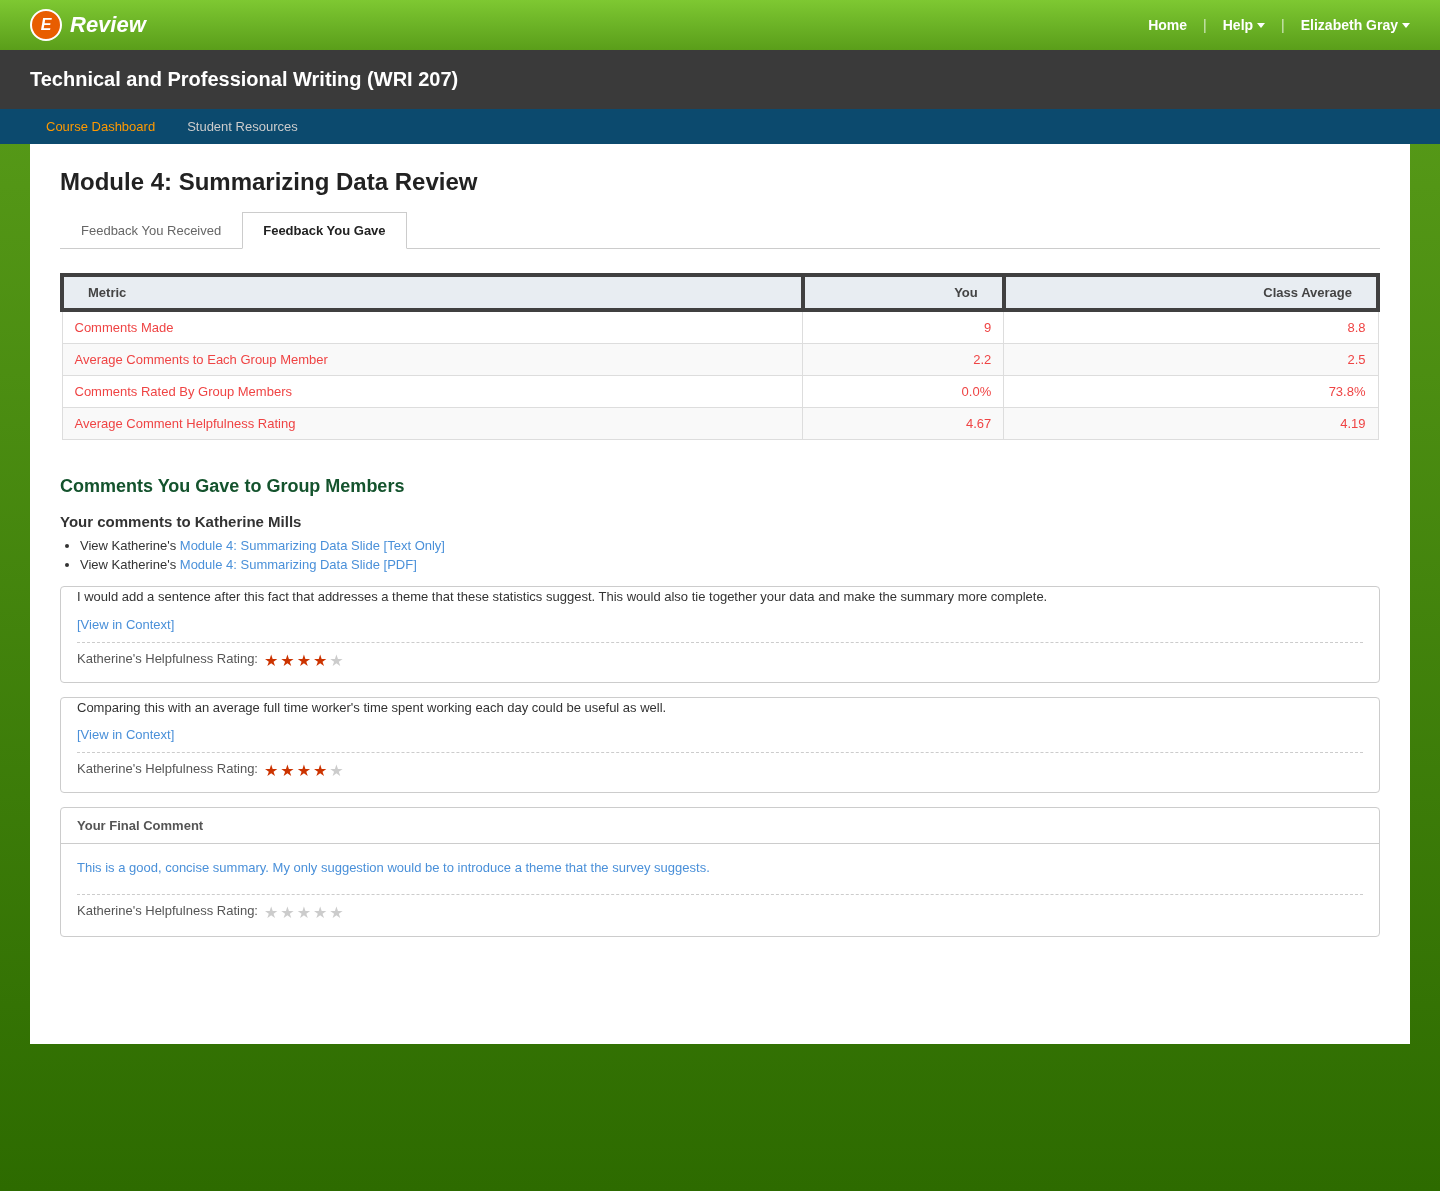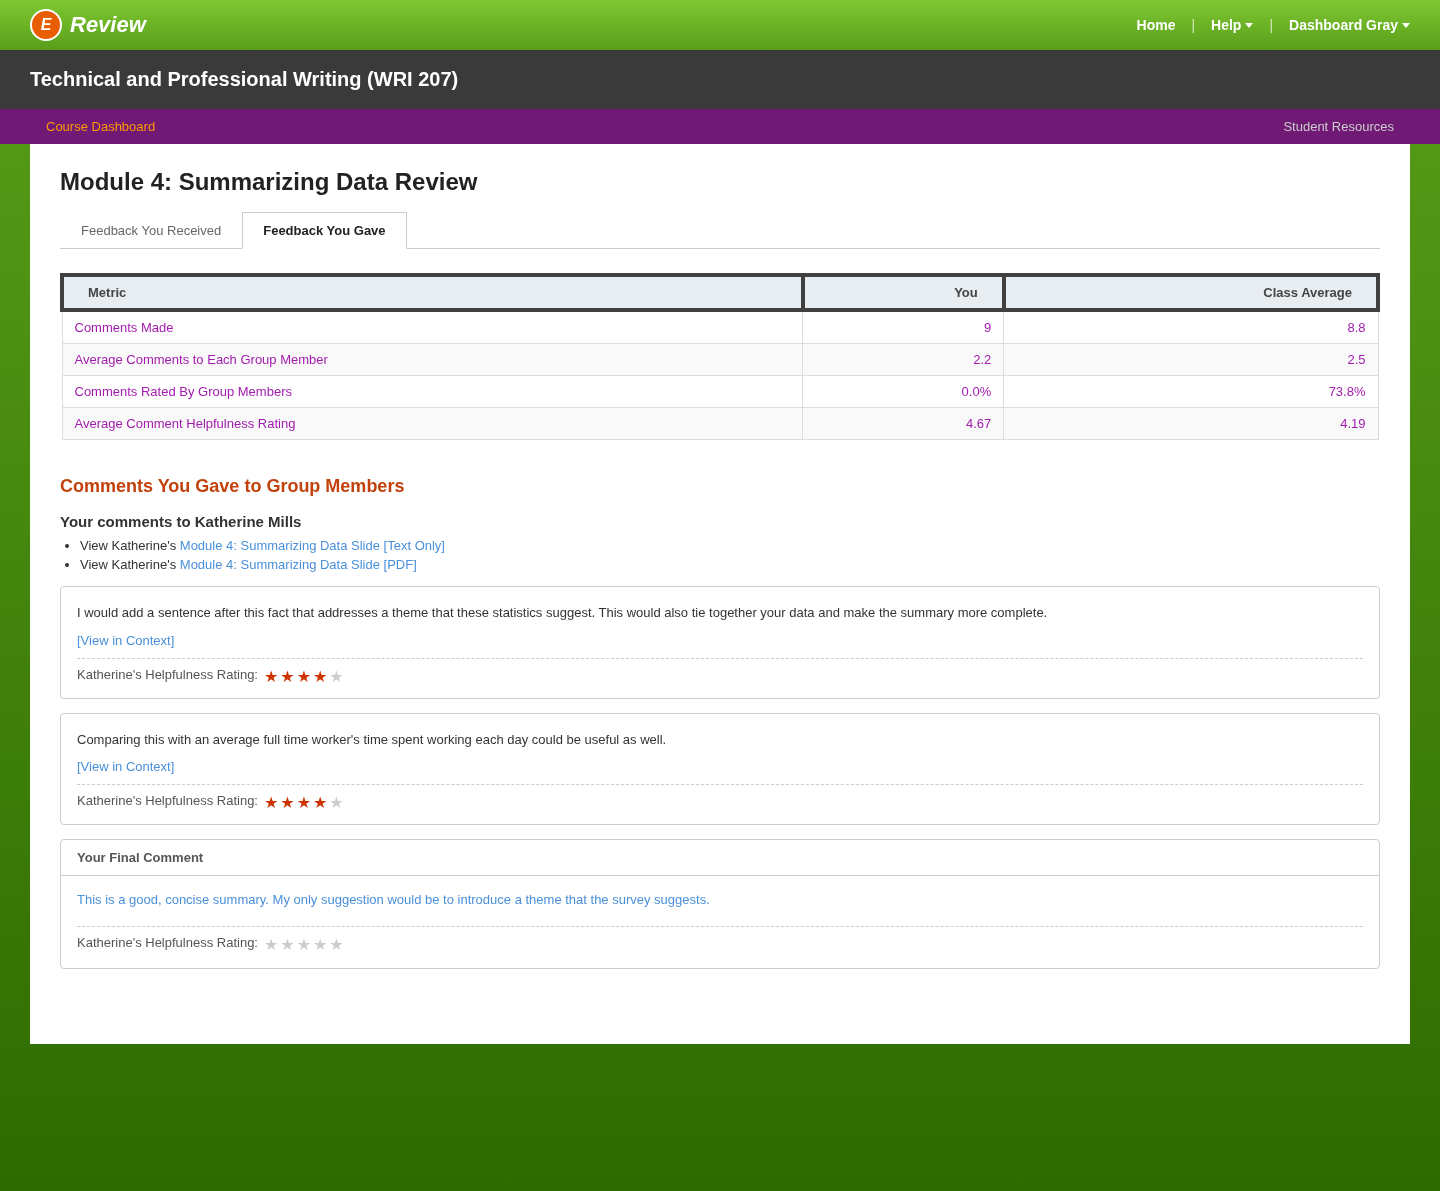--- a/index.html
+++ b/index.html
@@ -69,25 +69,24 @@
       padding: 18px 30px;
     }
     .course-title {
       color: #fff;
       font-size: 20px;
       font-weight: bold;
     }
 
     
     .sub-nav {
-      background: #701a75;
+      background: #0c4a6e;
       padding: 0 30px;
       display: flex;
       gap: 0;
-      justify-content: space-between;
     }
     .sub-nav-item {
       color: #ccc;
       padding: 10px 16px;
       font-size: 13px;
       cursor: pointer;
       text-decoration: none;
     }
     .sub-nav-item.active {
       color: #f90;
@@ -153,34 +152,34 @@
       font-weight: bold;
       color: #444;
       border: 4px solid #404040;
     }
     .perf-table th.right {
       text-align: right;
     }
     .perf-table td {
       padding: 8px 12px;
       border: 1px solid #ddd;
-      color: #a21caf;
+      color: #ef4444;
     }
     .perf-table td.right {
       text-align: right;
     }
     .perf-table tr:nth-child(even) {
       background: #f9f9f9;
     }
 
     
     .comments-section-title {
       font-size: 18px;
       font-weight: bold;
-      color: #c2410c;
+      color: #14532d;
       margin-bottom: 16px;
       margin-top: 35px;
     }
 
     .recipient-title {
       font-size: 15px;
       font-weight: bold;
       color: #333;
       margin-bottom: 8px;
     }
@@ -198,21 +197,21 @@
     .recipient-links a {
       color: #4a90d9;
       text-decoration: none;
     }
 
     
     .comment-card {
       border: 1px solid #ccc;
       border-radius: 4px;
       margin-bottom: 14px;
-      padding: 16px 16px 12px 16px;
+      padding: 0 16px 12px 16px;
       background: #fff;
     }
     .comment-text {
       font-size: 13px;
       color: #333;
       margin-bottom: 10px;
       line-height: 1.5;
     }
     .view-context-link {
       color: #4a90d9;
@@ -298,21 +297,21 @@
   </div>
   <div class="nav-right">
     <a class="nav-link">Home</a>
     <span class="nav-divider">|</span>
     <div class="nav-dropdown">
       <span>Help</span>
       <span class="chevron-down"></span>
     </div>
     <span class="nav-divider">|</span>
     <div class="nav-dropdown">
-      <span>Dashboard Gray</span>
+      <span>Elizabeth Gray</span>
       <span class="chevron-down"></span>
     </div>
   </div>
 </nav>
 
 <div class="course-header">
   <span class="course-title">Technical and Professional Writing (WRI 207)</span>
 </div>
 
 <nav class="sub-nav">

